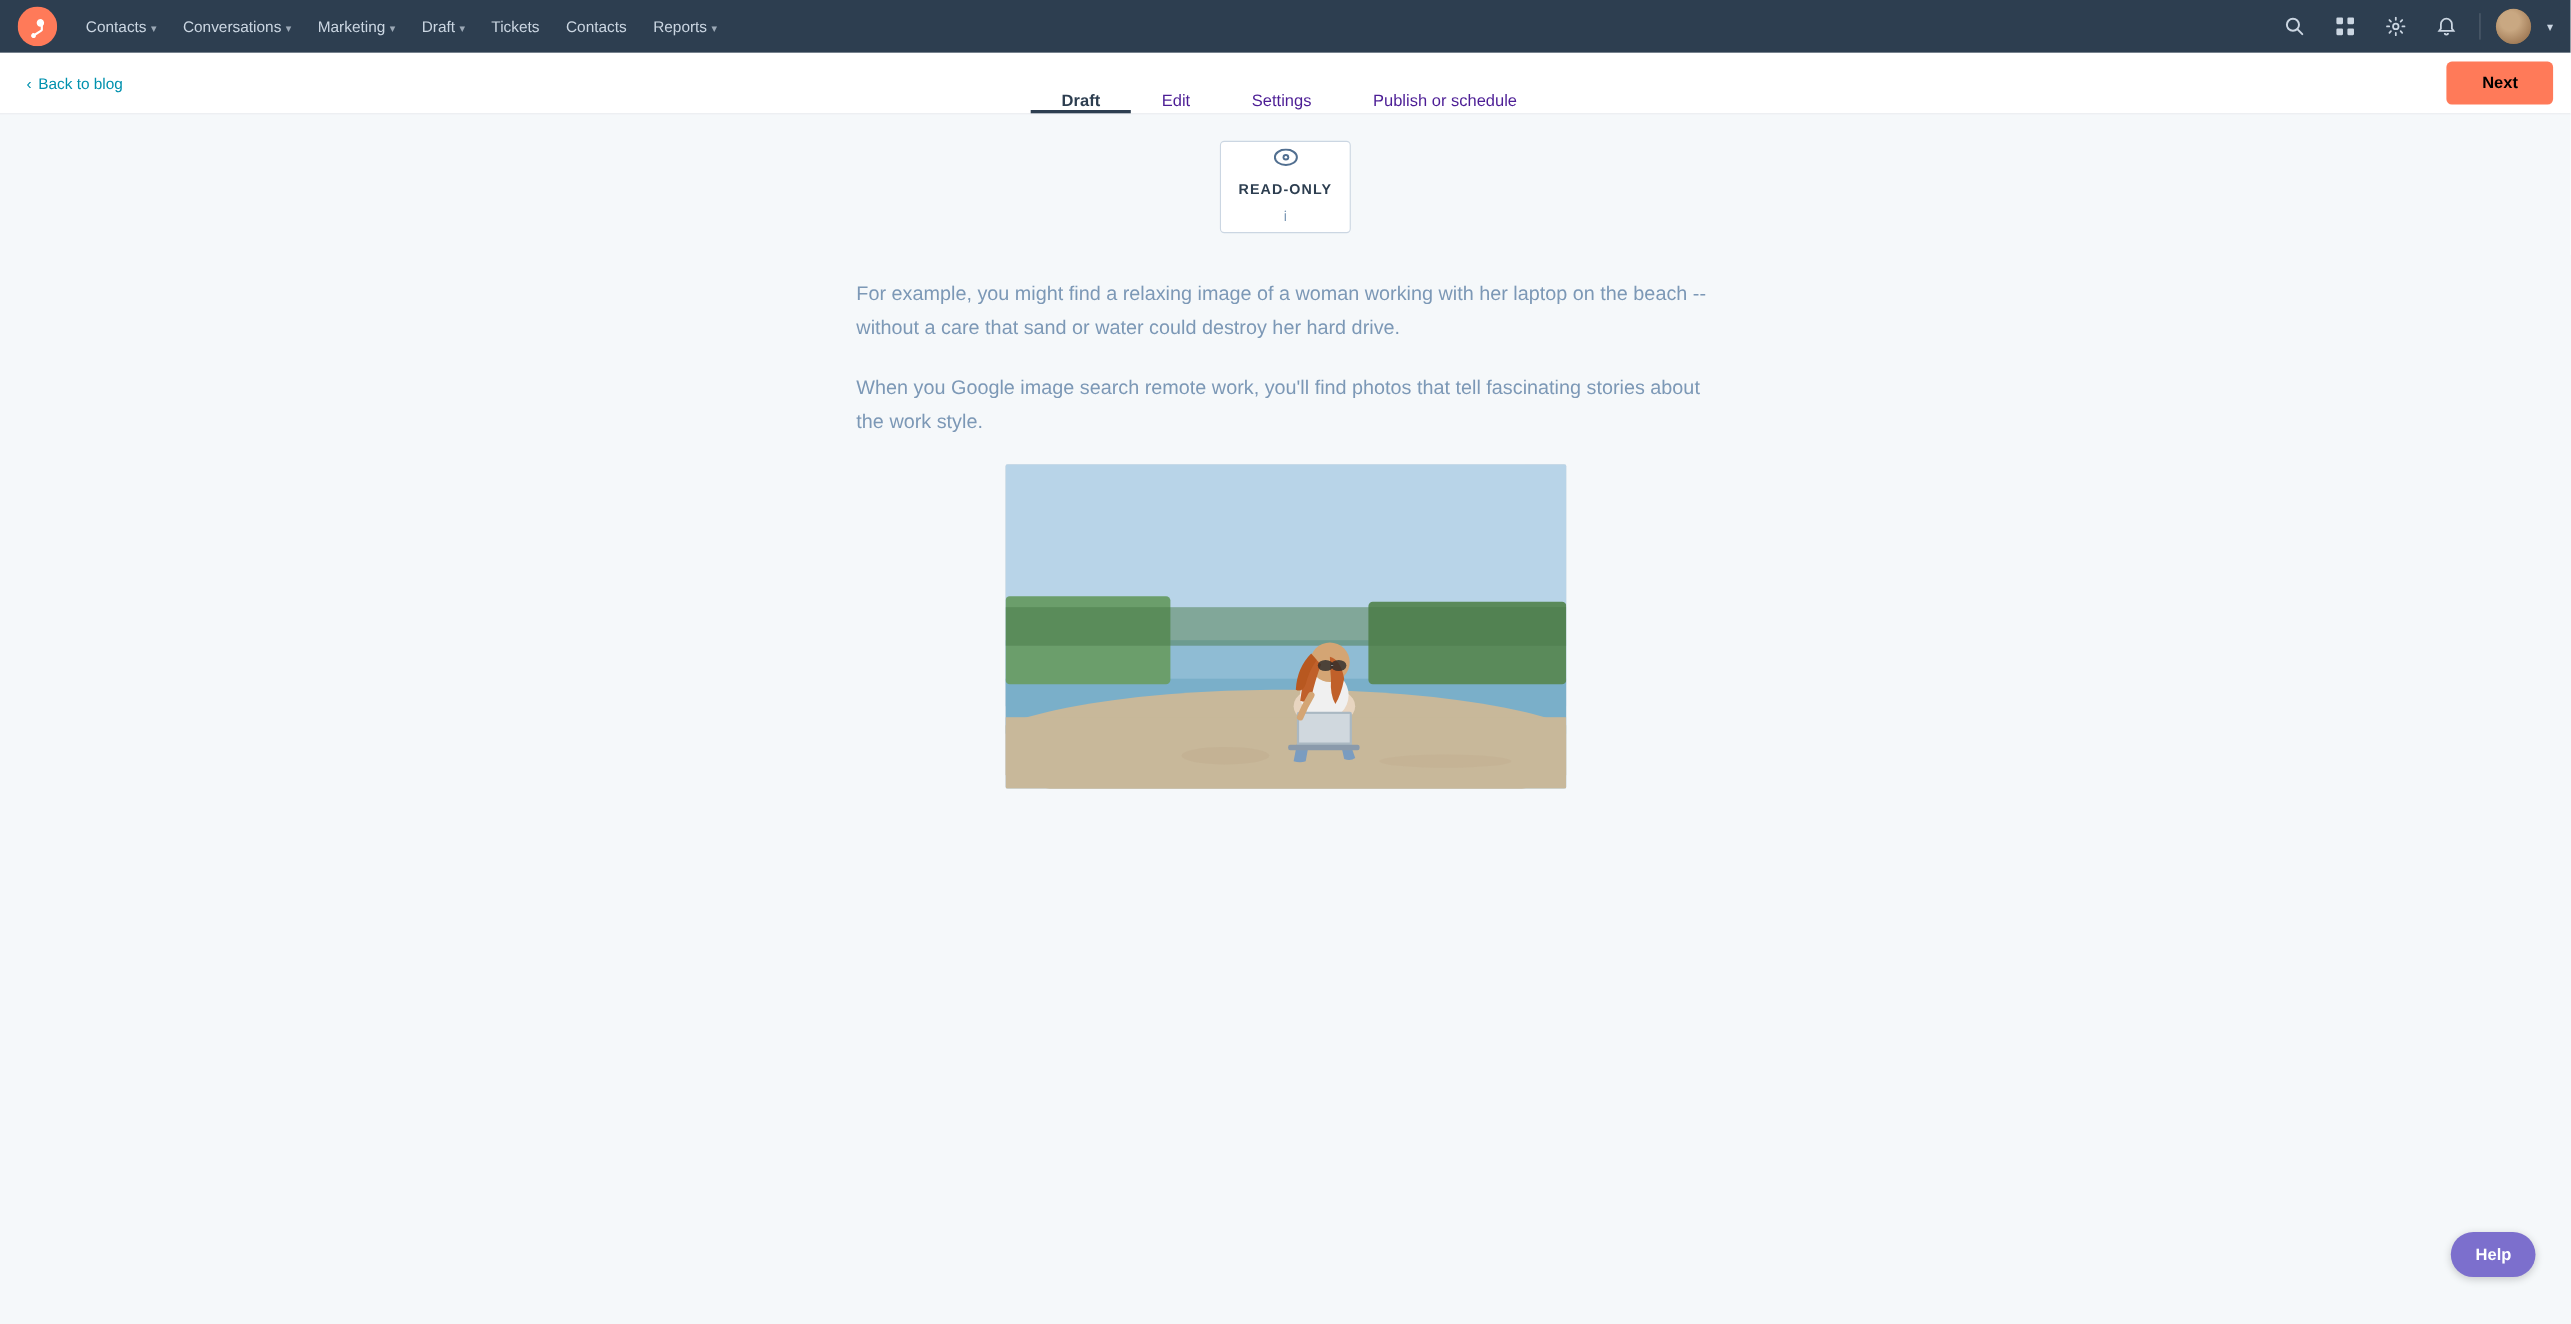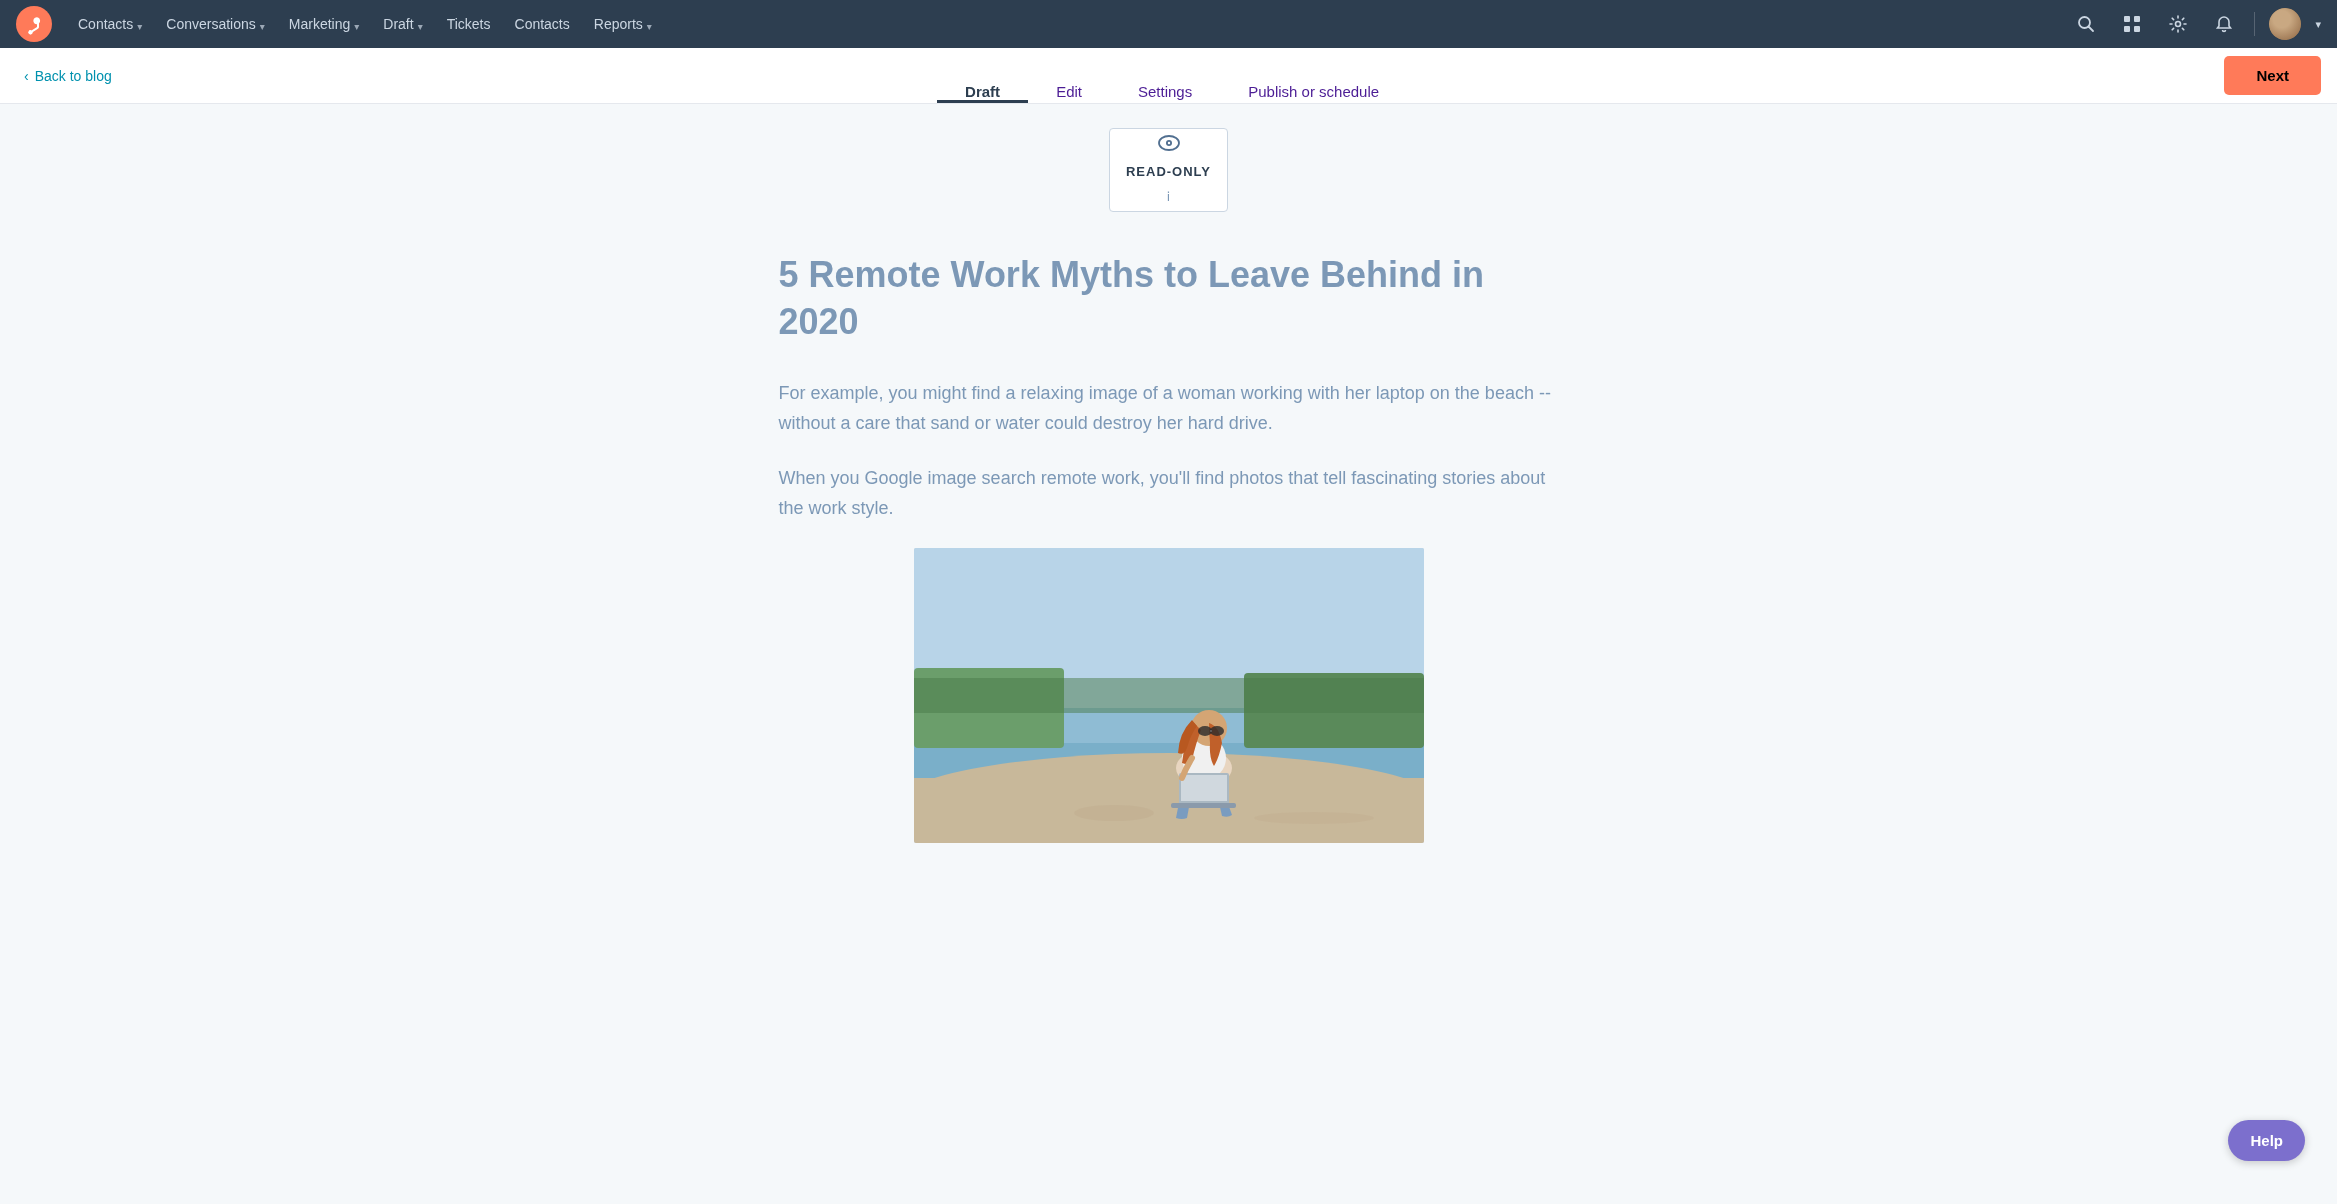--- a/index.html
+++ b/index.html
@@ -344,21 +344,20 @@
         <ellipse cx="11" cy="8" rx="10" ry="7" stroke="#516f90" stroke-width="1.8"></ellipse>
         <circle cx="11" cy="8" r="3" fill="#516f90"></circle>
         <circle cx="11" cy="8" r="1.2" fill="#fff"></circle>
       </svg>
     </span>
     <span class="readonly-label">READ-ONLY</span>
     <span class="readonly-info">ℹ</span>
   </div>
 
   <div class="blog-content">
-    <h1 class="blog-title">5 Remote Work Myths to Leave Behind in 2020</h1>
 
     <p class="blog-para">For example, you might find a relaxing image of a woman working with her laptop on the beach -- without a care that sand or water could destroy her hard drive.</p>
 
     <p class="blog-para">When you Google image search remote work, you'll find photos that tell fascinating stories about the work style.</p>
 
     <div class="blog-image-container">
       <div class="blog-image">
         
         <svg class="beach-scene" viewBox="0 0 510 295" xmlns="http://www.w3.org/2000/svg">
 

